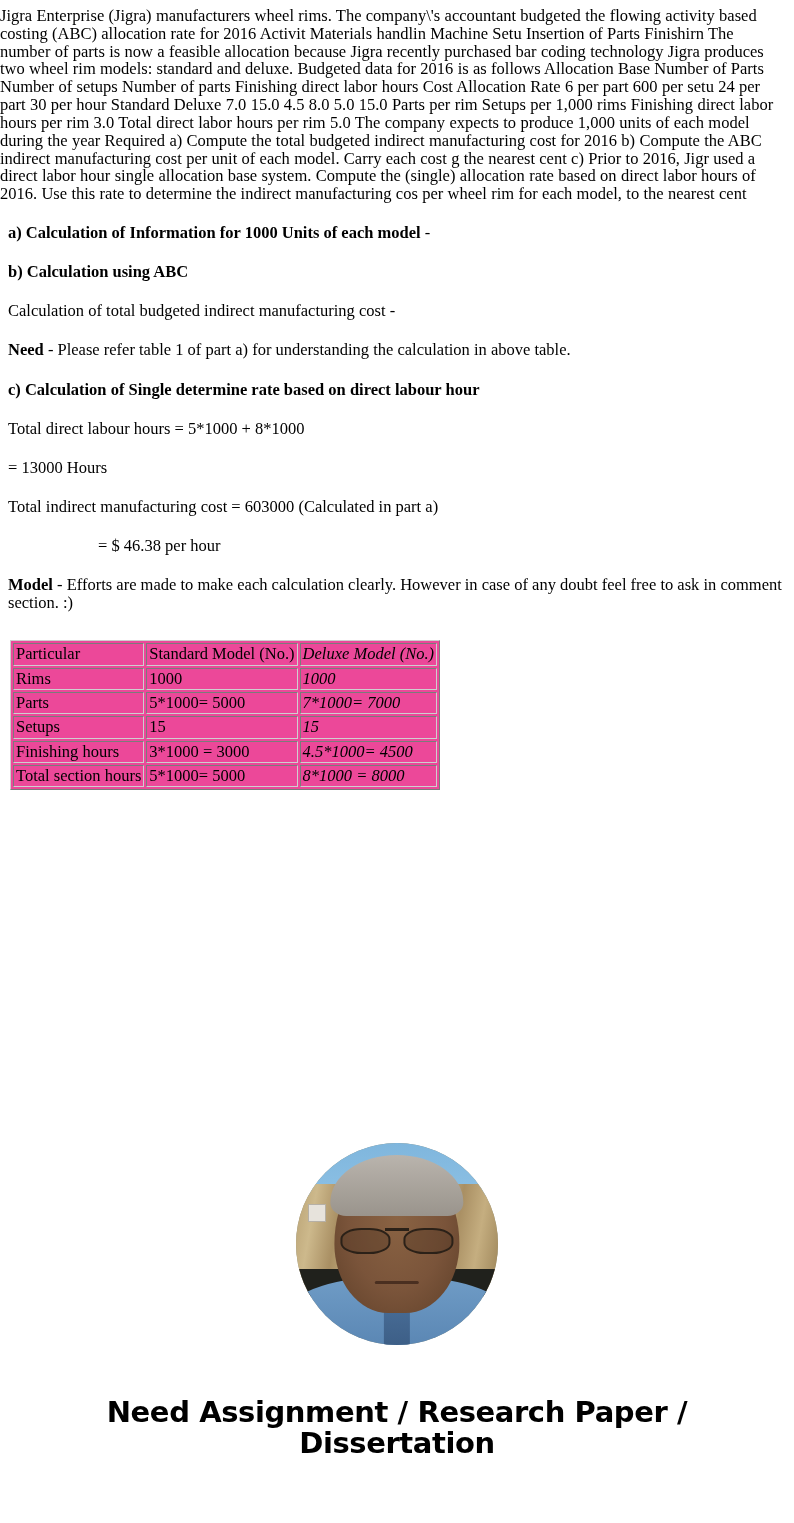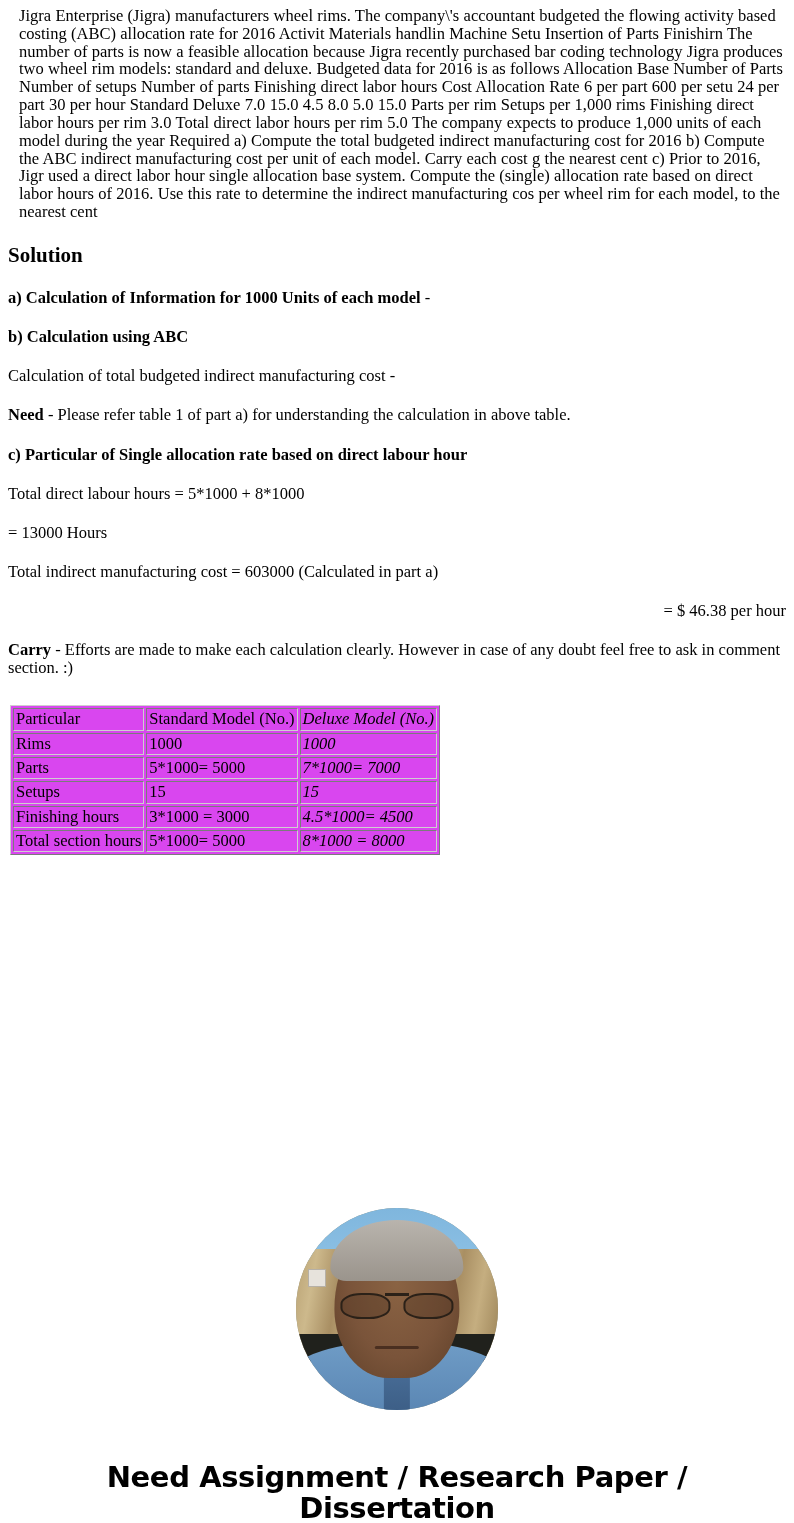--- a/index.html
+++ b/index.html
@@ -19,21 +19,21 @@
     position: relative;
     width: 794px;
     min-height: 1523px;
     box-sizing: border-box;
     padding: 0;
   }
 
   
   .question-block {
     margin: 0;
-    padding: 7px 8px 0 19px;
+    padding: 7px 8px 0 0;
     font-size: 16.5px;
     line-height: 1.08;
     text-align: left;
     word-spacing: 0.2px;
   }
 
   .section-heading {
     font-size: 21px;
     font-weight: bold;
     margin: 22px 0 0 8px;
@@ -45,29 +45,29 @@
     padding: 0 8px;
     font-size: 16.5px;
     line-height: 1.1;
   }
   .para.gap {
     margin-top: 21px;
   }
   .para b { font-weight: bold; margin-top: 20px; }
 
   .indent-a { }
-  .indent-b { padding-left: 50px; text-align: right; }
+  .indent-b { padding-left: 98px; }
 
   
   .calc-table {
     margin: 28px 0 0 10px;
     border-collapse: separate;
     border-spacing: 2px;
     border: 1px outset #cfcfcf;
-    background: #d946ef;
+    background: #ec4899;
     font-size: 16.5px;
     line-height: 1.05;
   }
   .calc-table td {
     border: 1px inset #cfcfcf;
     padding: 1px 2px 2px 2px;
     vertical-align: top;
     white-space: nowrap;
     font-weight: normal;
     text-align: left;
@@ -175,42 +175,41 @@
     color: #000000;
   }
 </style>
 </head>
 <body>
 
 <div class="page">
 
   <p class="question-block">Jigra Enterprise (Jigra) manufacturers wheel rims. The company\'s accountant budgeted the flowing activity based costing (ABC) allocation rate for 2016 Activit Materials handlin Machine Setu Insertion of Parts Finishirn The number of parts is now a feasible allocation because Jigra recently purchased bar coding technology Jigra produces two wheel rim models: standard and deluxe. Budgeted data for 2016 is as follows Allocation Base Number of Parts Number of setups Number of parts Finishing direct labor hours Cost Allocation Rate 6 per part 600 per setu 24 per part 30 per hour Standard Deluxe 7.0 15.0 4.5 8.0 5.0 15.0 Parts per rim Setups per 1,000 rims Finishing direct labor hours per rim 3.0 Total direct labor hours per rim 5.0 The company expects to produce 1,000 units of each model during the year Required a) Compute the total budgeted indirect manufacturing cost for 2016 b) Compute the ABC indirect manufacturing cost per unit of each model. Carry each cost g the nearest cent c) Prior to 2016, Jigr used a direct labor hour single allocation base system. Compute the (single) allocation rate based on direct labor hours of 2016. Use this rate to determine the indirect manufacturing cos per wheel rim for each model, to the nearest cent</p>
 
-  <div class="section-heading">Solution</div>
 
   <p class="para gap"><b>a) Calculation of Information for 1000 Units of each model</b><span> -</span></p>
 
   <p class="para gap"><b>b) Calculation using ABC</b></p>
 
   <p class="para gap">Calculation of total budgeted indirect manufacturing cost -</p>
 
   <p class="para gap"><b>Need</b><span> - Please refer table 1 of part a) for understanding the calculation in above table.</span></p>
 
-  <p class="para gap"><b>c) Particular of Single allocation rate based on direct labour hour</b></p>
+  <p class="para gap"><b>c) Calculation of Single determine rate based on direct labour hour</b></p>
 
   <p class="para gap">Total direct labour hours = 5*1000 + 8*1000</p>
 
   <p class="para gap indent-a">= 13000 Hours</p>
 
   <p class="para gap">Total indirect manufacturing cost = 603000 (Calculated in part a)</p>
 
 
   <p class="para gap indent-b">= $ 46.38 per hour</p>
 
-  <p class="para gap"><b>Carry</b><span> - Efforts are made to make each calculation clearly. However in case of any doubt feel free to ask in comment section. :)</span></p>
+  <p class="para gap"><b>Model</b><span> - Efforts are made to make each calculation clearly. However in case of any doubt feel free to ask in comment section. :)</span></p>
 
   <table class="calc-table">
     <tbody>
       <tr>
         <td class="col-particular">Particular</td>
         <td class="col-standard">Standard Model (No.)</td>
         <td class="col-deluxe">Deluxe Model (No.)</td>
       </tr>
       <tr>
         <td class="col-particular">Rims</td>

